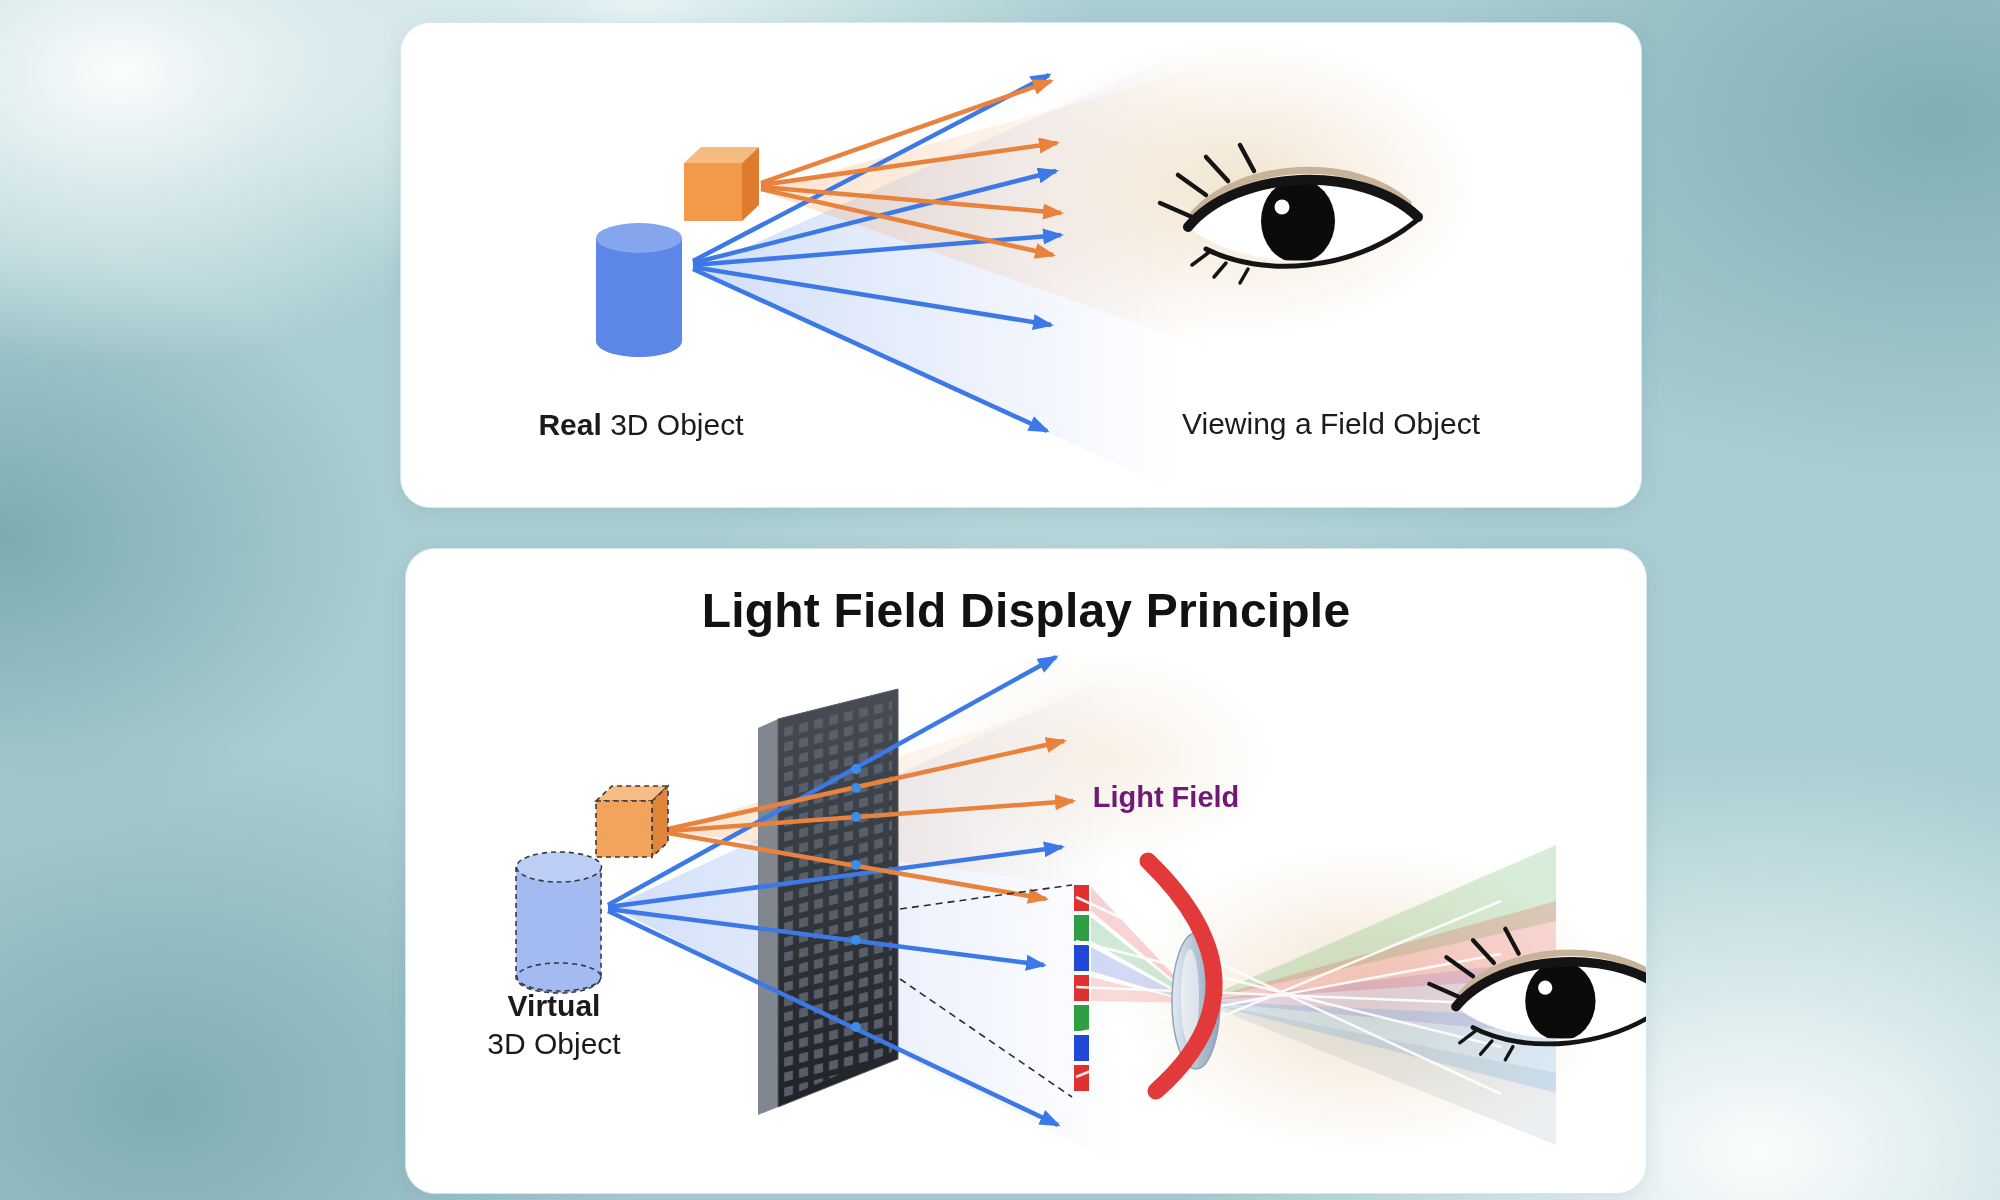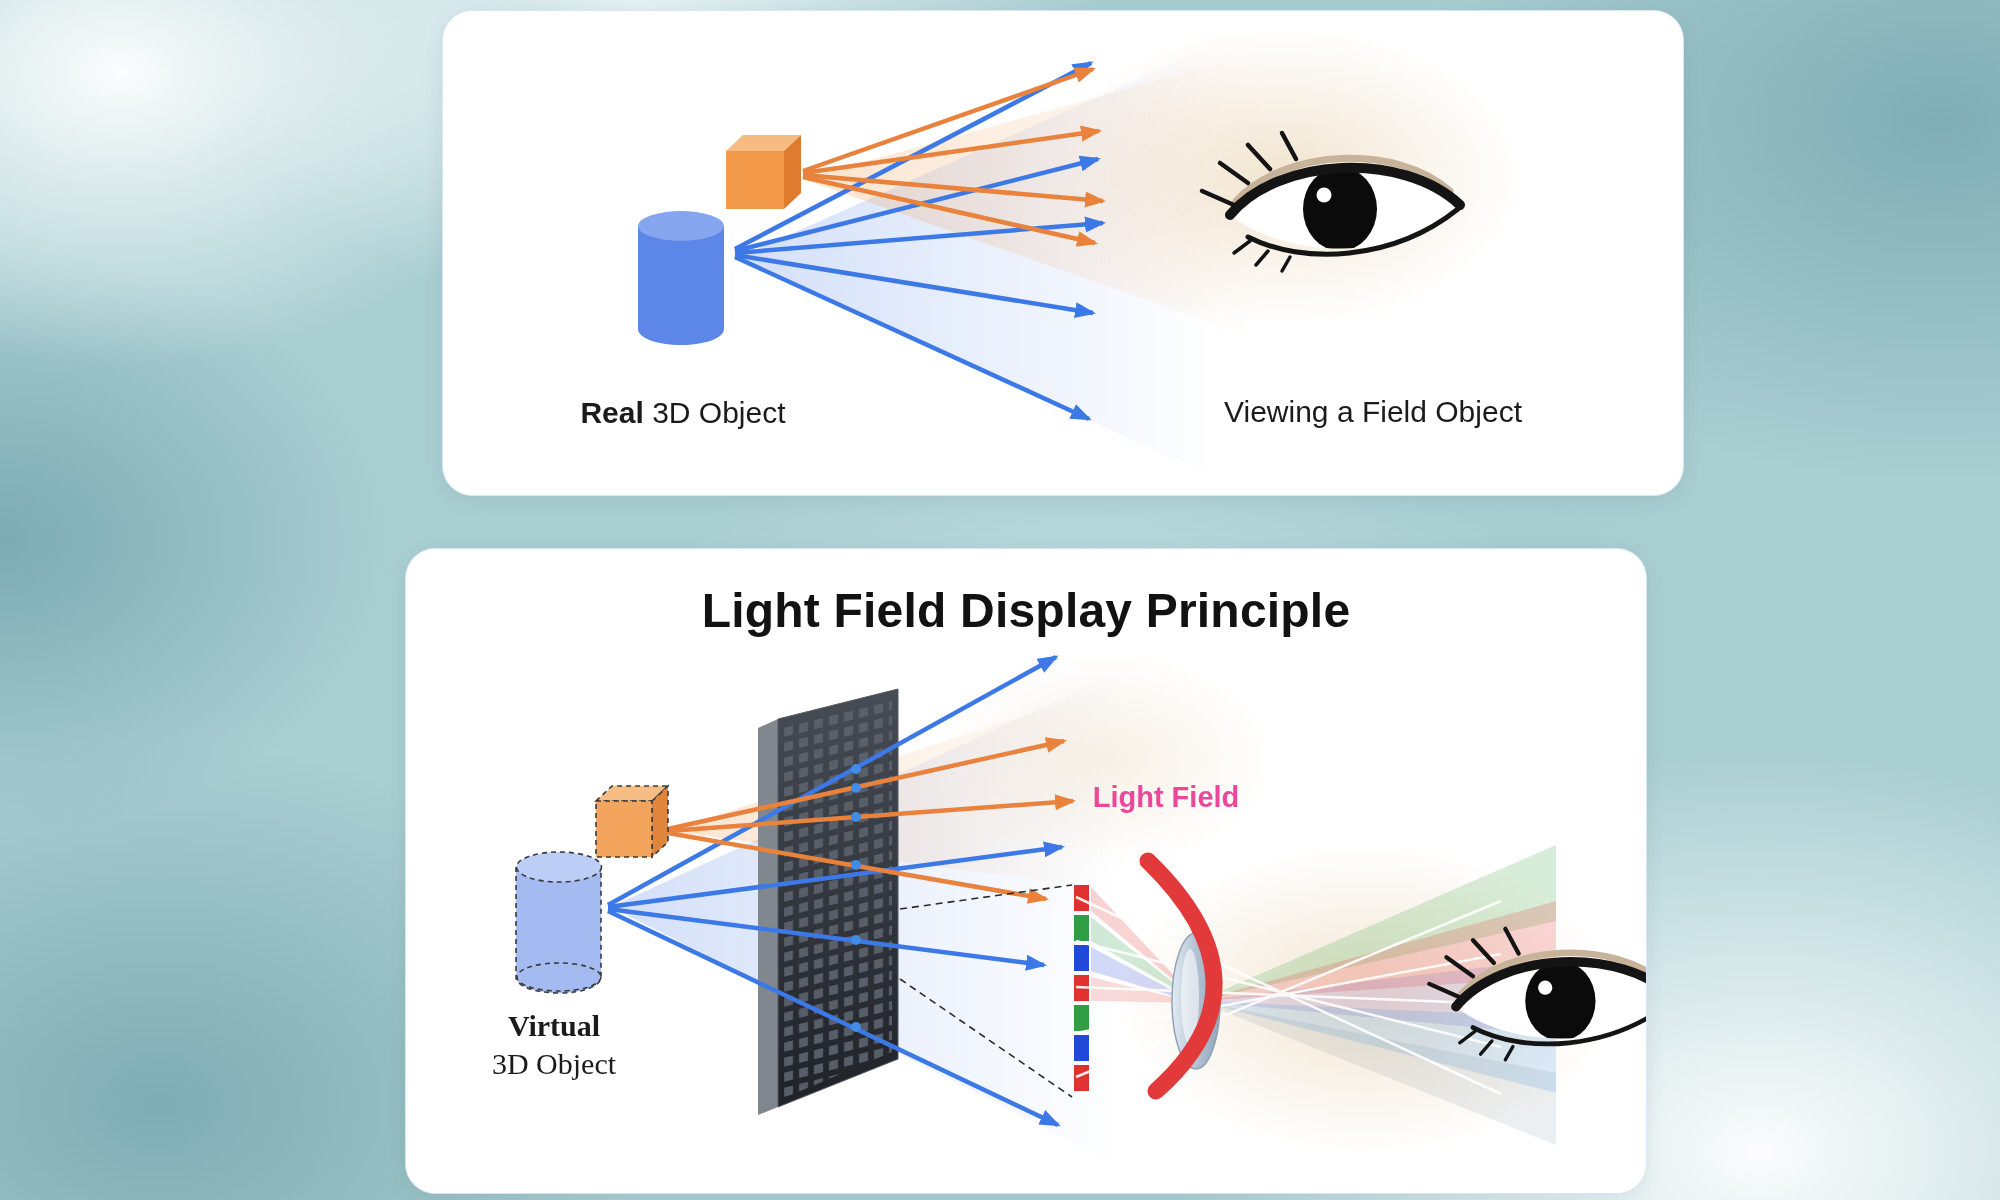--- a/index.html
+++ b/index.html
@@ -15,30 +15,30 @@
       radial-gradient(900px 620px at 88% 96%, rgba(255,255,255,0.95), rgba(255,255,255,0) 65%),
       radial-gradient(700px 520px at 8% 92%, rgba(116,164,171,0.8), rgba(116,164,171,0) 70%),
       radial-gradient(560px 420px at 0% 45%, rgba(104,156,164,0.7), rgba(104,156,164,0) 70%),
       radial-gradient(640px 430px at 55% 55%, rgba(201,227,230,0.65), rgba(201,227,230,0) 70%),
       radial-gradient(520px 360px at 70% 30%, rgba(157,199,204,0.6), rgba(157,199,204,0) 70%);
   }
   .card{
     position:absolute;background:#ffffff;border:1px solid #d8e7f4;
     border-radius:30px;box-shadow:0 4px 18px rgba(60,90,110,0.10);
   }
-  .card-real{left:400px;top:10px;width:1240px;height:484px;margin-left:42px;}
+  .card-real{left:400px;top:22px;width:1240px;height:484px;}
   .card-lf{left:405px;top:548px;width:1240px;height:644px;}
   .card svg{position:absolute;left:0;top:0;}
   .lbl{position:absolute;color:#1b1b1b;font-size:30px;line-height:1.25;text-align:center;}
   .lbl b{font-weight:700;}
   .lbl-real{left:90px;top:383px;width:300px;}
   .lbl-caption{left:730px;top:382px;width:400px;}
   .lbl-title{left:0px;top:32px;width:1240px;font-size:48px;font-weight:600;color:#121212;letter-spacing:0.2px;}
-  .lbl-lightfield{left:660px;top:230px;width:200px;color:#ec4899;font-weight:700;font-size:29px;}
-  .lbl-virtual{left:18px;top:458px;width:260px;font-family:Liberation Serif, serif;}
+  .lbl-lightfield{left:660px;top:230px;width:200px;color:#701a75;font-weight:700;font-size:29px;}
+  .lbl-virtual{left:18px;top:438px;width:260px;}
 </style>
 </head>
 <body>
 
 <div style="position:absolute;inset:0;"></div>
 
 <div class="card card-real">
   <svg width="1240" height="484" viewBox="0 0 1240 484">
     <defs>
       <marker id="mOr" markerWidth="24" markerHeight="20" refX="18" refY="8" orient="auto" markerUnits="userSpaceOnUse">

